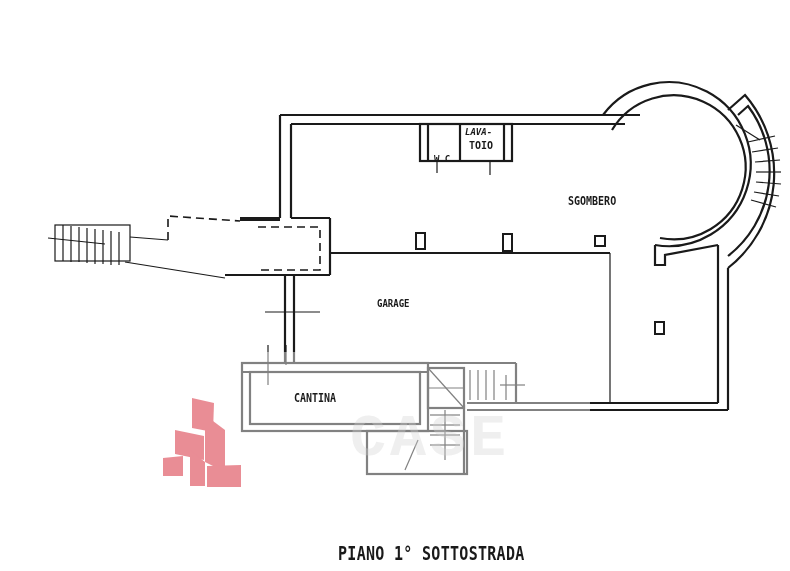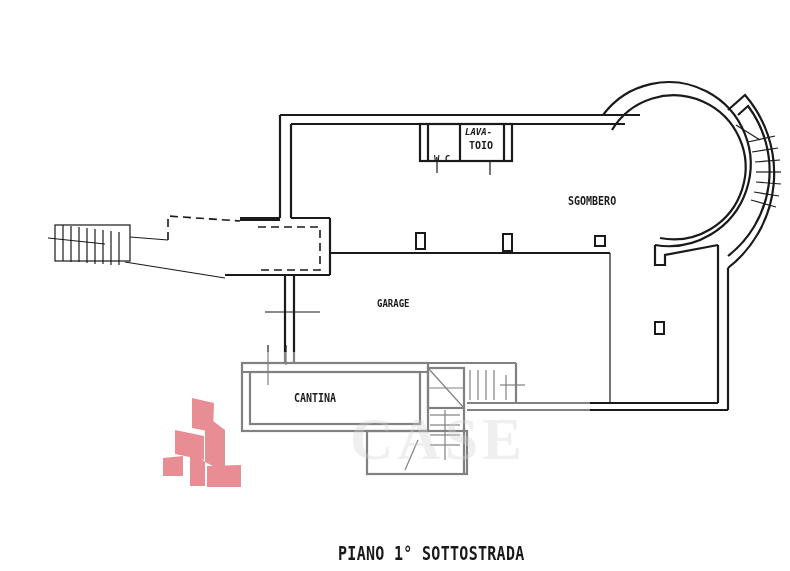--- a/index.html
+++ b/index.html
@@ -7,21 +7,21 @@
   #plan{position:absolute;left:0;top:0;width:790px;height:571px;}
   .wall{fill:none;stroke:#1a1a1a;stroke-width:2.2;}
   .thin{fill:none;stroke:#1a1a1a;stroke-width:1.2;}
   .dash{fill:none;stroke:#1a1a1a;stroke-width:1.6;stroke-dasharray:8 5;}
   .pillar{fill:#fff;stroke:#1a1a1a;stroke-width:2;}
   .lbl{position:absolute;font-family:"DejaVu Sans Mono",monospace;font-weight:bold;color:#1a1a1a;letter-spacing:0px;white-space:nowrap;}
   .room-lbl{font-size:10px;transform:scaleY(1.2);}
   .small-lbl{font-size:9px;}
   .title{position:absolute;left:338px;top:545px;font-family:"DejaVu Sans Mono",monospace;font-weight:bold;font-size:15px;color:#1a1a1a;transform:scaleY(1.25);letter-spacing:0.3px;}
   .watermark{position:absolute;left:150px;top:352px;width:440px;height:170px;background:rgba(255,255,255,0.45);}
-  .wm-text{position:absolute;left:350px;top:405px;font-family:Liberation Serif, serif;font-size:60px;font-weight:bold;color:rgba(210,210,210,0.35);letter-spacing:4px;}
+  .wm-text{position:absolute;left:350px;top:405px;font-family:Liberation Mono, monospace;font-size:60px;font-weight:bold;color:rgba(210,210,210,0.35);letter-spacing:4px;}
 </style>
 </head>
 <body>
 
 <svg id="plan" viewBox="0 0 790 571" xmlns="http://www.w3.org/2000/svg">
 
   <g>
     <line class="wall" x1="280" y1="115" x2="640" y2="115"></line>
     <line class="wall" x1="291" y1="124" x2="625" y2="124"></line>
 

